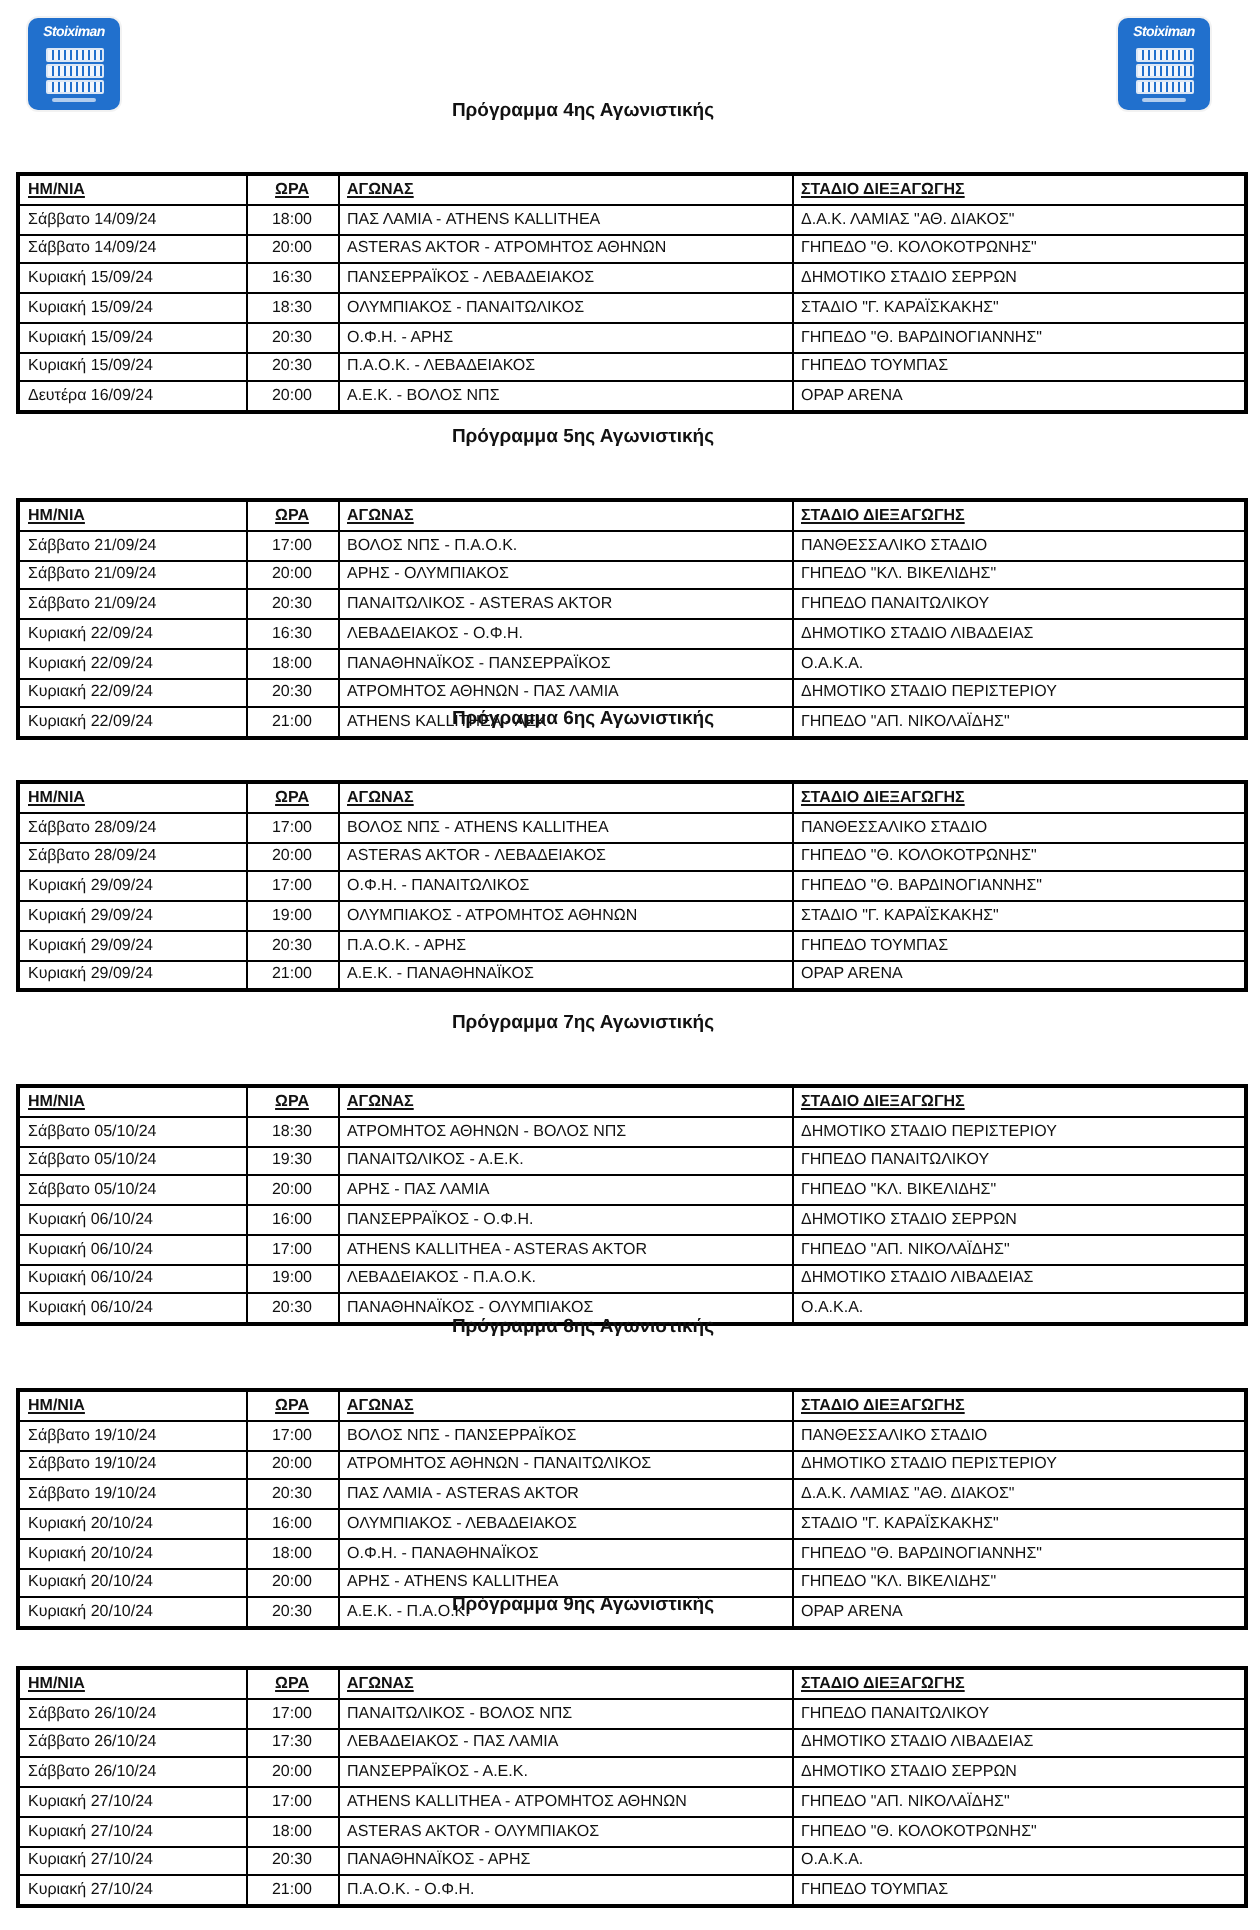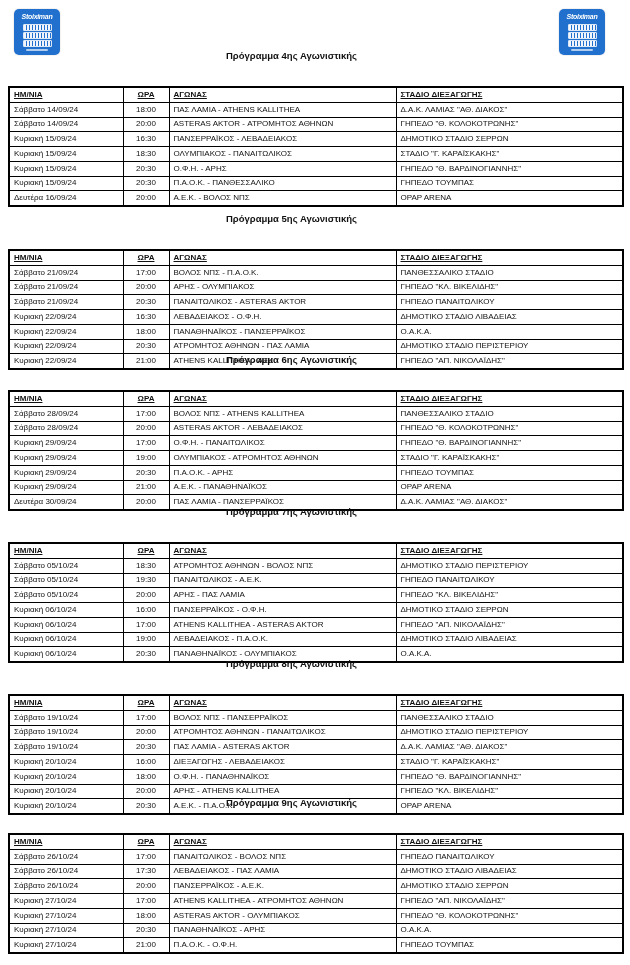--- a/index.html
+++ b/index.html
@@ -168,21 +168,21 @@
             </tr>
             <tr>
               <td>Κυριακή 15/09/24</td>
               <td class="col-time">20:30</td>
               <td>Ο.Φ.Η. - ΑΡΗΣ</td>
               <td>ΓΗΠΕΔΟ "Θ. ΒΑΡΔΙΝΟΓΙΑΝΝΗΣ"</td>
             </tr>
             <tr>
               <td>Κυριακή 15/09/24</td>
               <td class="col-time">20:30</td>
-              <td>Π.Α.Ο.Κ. - ΠΑΝΘΕΣΣΑΛΙΚΟ</td>
+              <td>Π.Α.Ο.Κ. - ΛΕΒΑΔΕΙΑΚΟΣ</td>
               <td>ΓΗΠΕΔΟ ΤΟΥΜΠΑΣ</td>
             </tr>
             <tr>
               <td>Δευτέρα 16/09/24</td>
               <td class="col-time">20:00</td>
               <td>Α.Ε.Κ. - ΒΟΛΟΣ ΝΠΣ</td>
               <td>OPAP ARENA</td>
             </tr>
           </tbody>
         </table>
@@ -297,26 +297,20 @@
               <td class="col-time">20:30</td>
               <td>Π.Α.Ο.Κ. - ΑΡΗΣ</td>
               <td>ΓΗΠΕΔΟ ΤΟΥΜΠΑΣ</td>
             </tr>
             <tr>
               <td>Κυριακή 29/09/24</td>
               <td class="col-time">21:00</td>
               <td>Α.Ε.Κ. - ΠΑΝΑΘΗΝΑΪΚΟΣ</td>
               <td>OPAP ARENA</td>
             </tr>
-            <tr>
-              <td>Δευτέρα 30/09/24</td>
-              <td class="col-time">20:00</td>
-              <td>ΠΑΣ ΛΑΜΙΑ - ΠΑΝΣΕΡΡΑΪΚΟΣ</td>
-              <td>Δ.Α.Κ. ΛΑΜΙΑΣ "ΑΘ. ΔΙΑΚΟΣ"</td>
-            </tr>
           </tbody>
         </table>
       </div>
       <div class="section" style="top: 505px;">
         <div class="section-title">Πρόγραμμα 7ης Αγωνιστικής</div>
         <table class="sched">
           <colgroup>
             <col style="width: 114px;">
             <col style="width: 46px;">
             <col style="width: 227px;">
@@ -408,21 +402,21 @@
             </tr>
             <tr>
               <td>Σάββατο 19/10/24</td>
               <td class="col-time">20:30</td>
               <td>ΠΑΣ ΛΑΜΙΑ - ASTERAS AKTOR</td>
               <td>Δ.Α.Κ. ΛΑΜΙΑΣ "ΑΘ. ΔΙΑΚΟΣ"</td>
             </tr>
             <tr>
               <td>Κυριακή 20/10/24</td>
               <td class="col-time">16:00</td>
-              <td>ΔΙΕΞΑΓΩΓΗΣ - ΛΕΒΑΔΕΙΑΚΟΣ</td>
+              <td>ΟΛΥΜΠΙΑΚΟΣ - ΛΕΒΑΔΕΙΑΚΟΣ</td>
               <td>ΣΤΑΔΙΟ "Γ. ΚΑΡΑΪΣΚΑΚΗΣ"</td>
             </tr>
             <tr>
               <td>Κυριακή 20/10/24</td>
               <td class="col-time">18:00</td>
               <td>Ο.Φ.Η. - ΠΑΝΑΘΗΝΑΪΚΟΣ</td>
               <td>ΓΗΠΕΔΟ "Θ. ΒΑΡΔΙΝΟΓΙΑΝΝΗΣ"</td>
             </tr>
             <tr>
               <td>Κυριακή 20/10/24</td>

